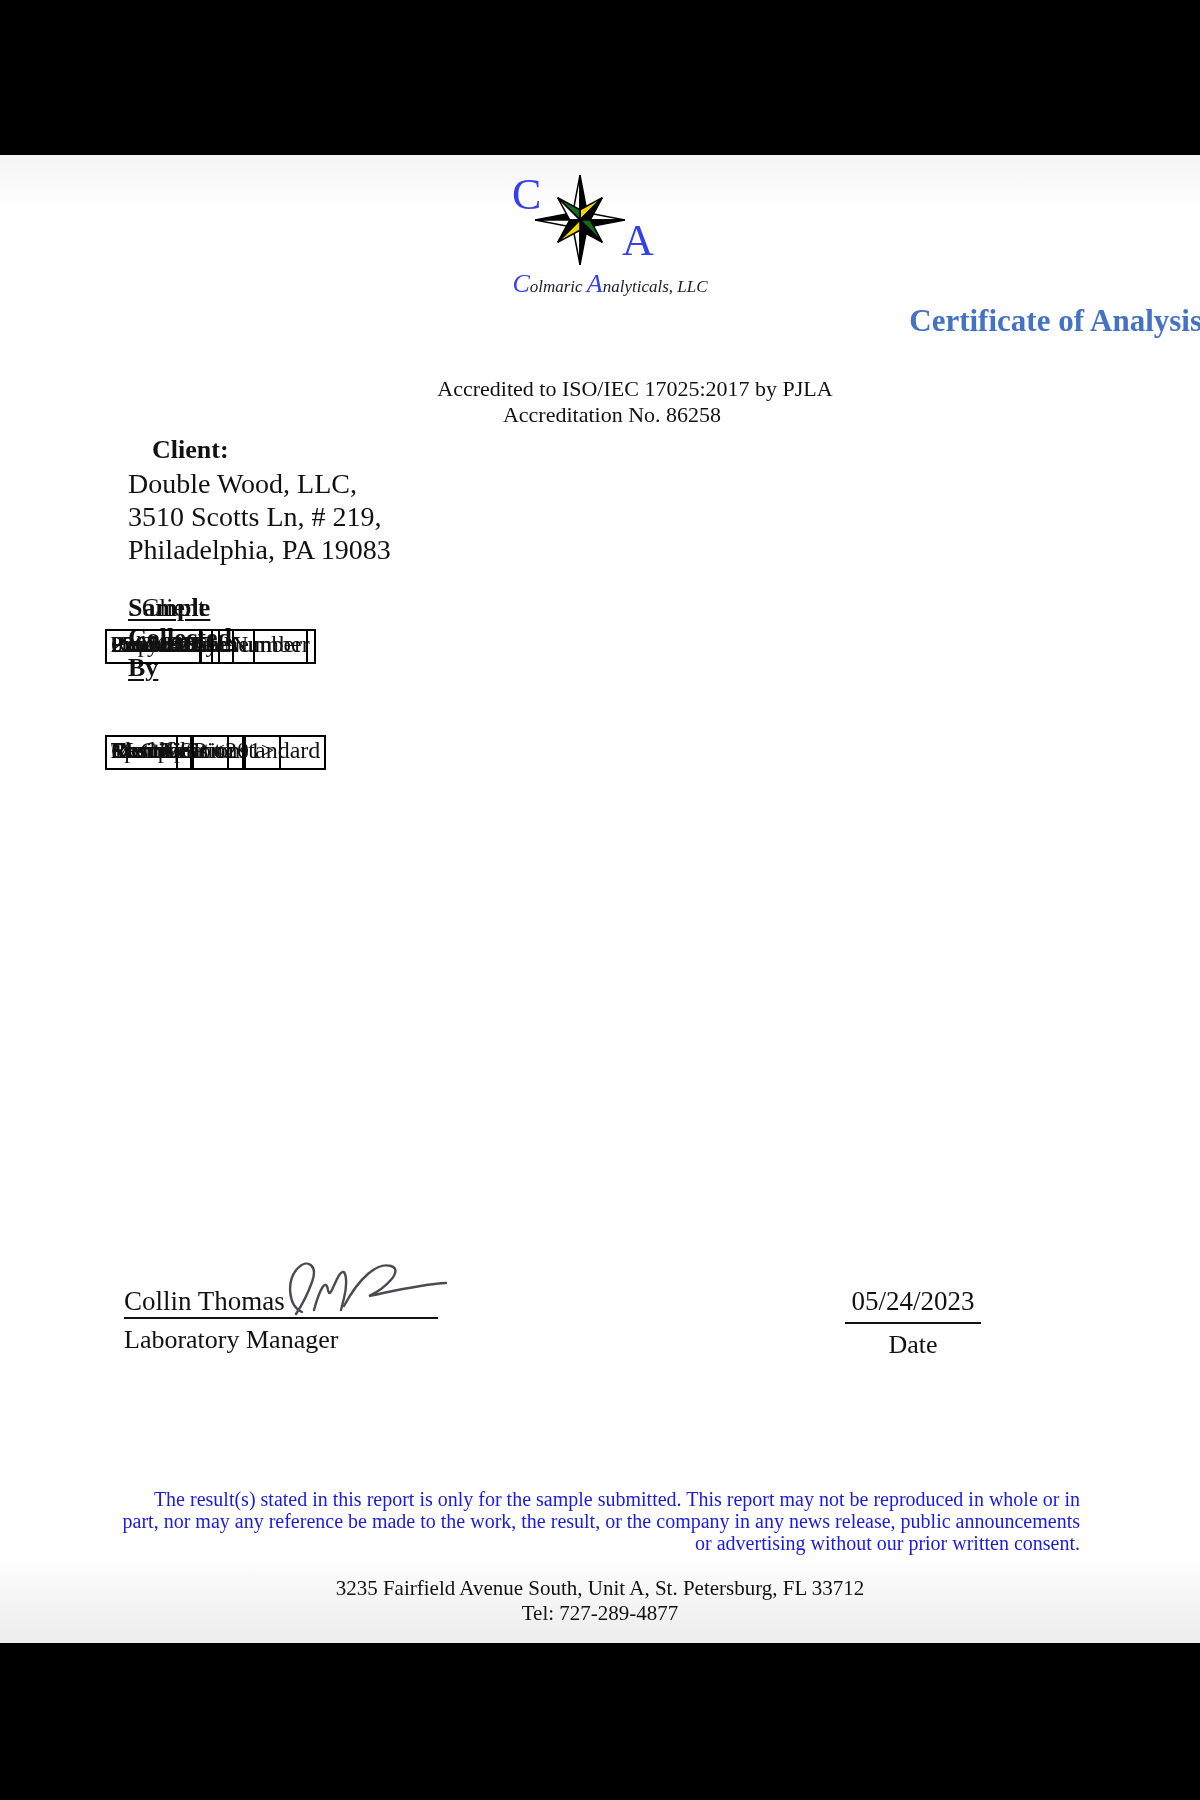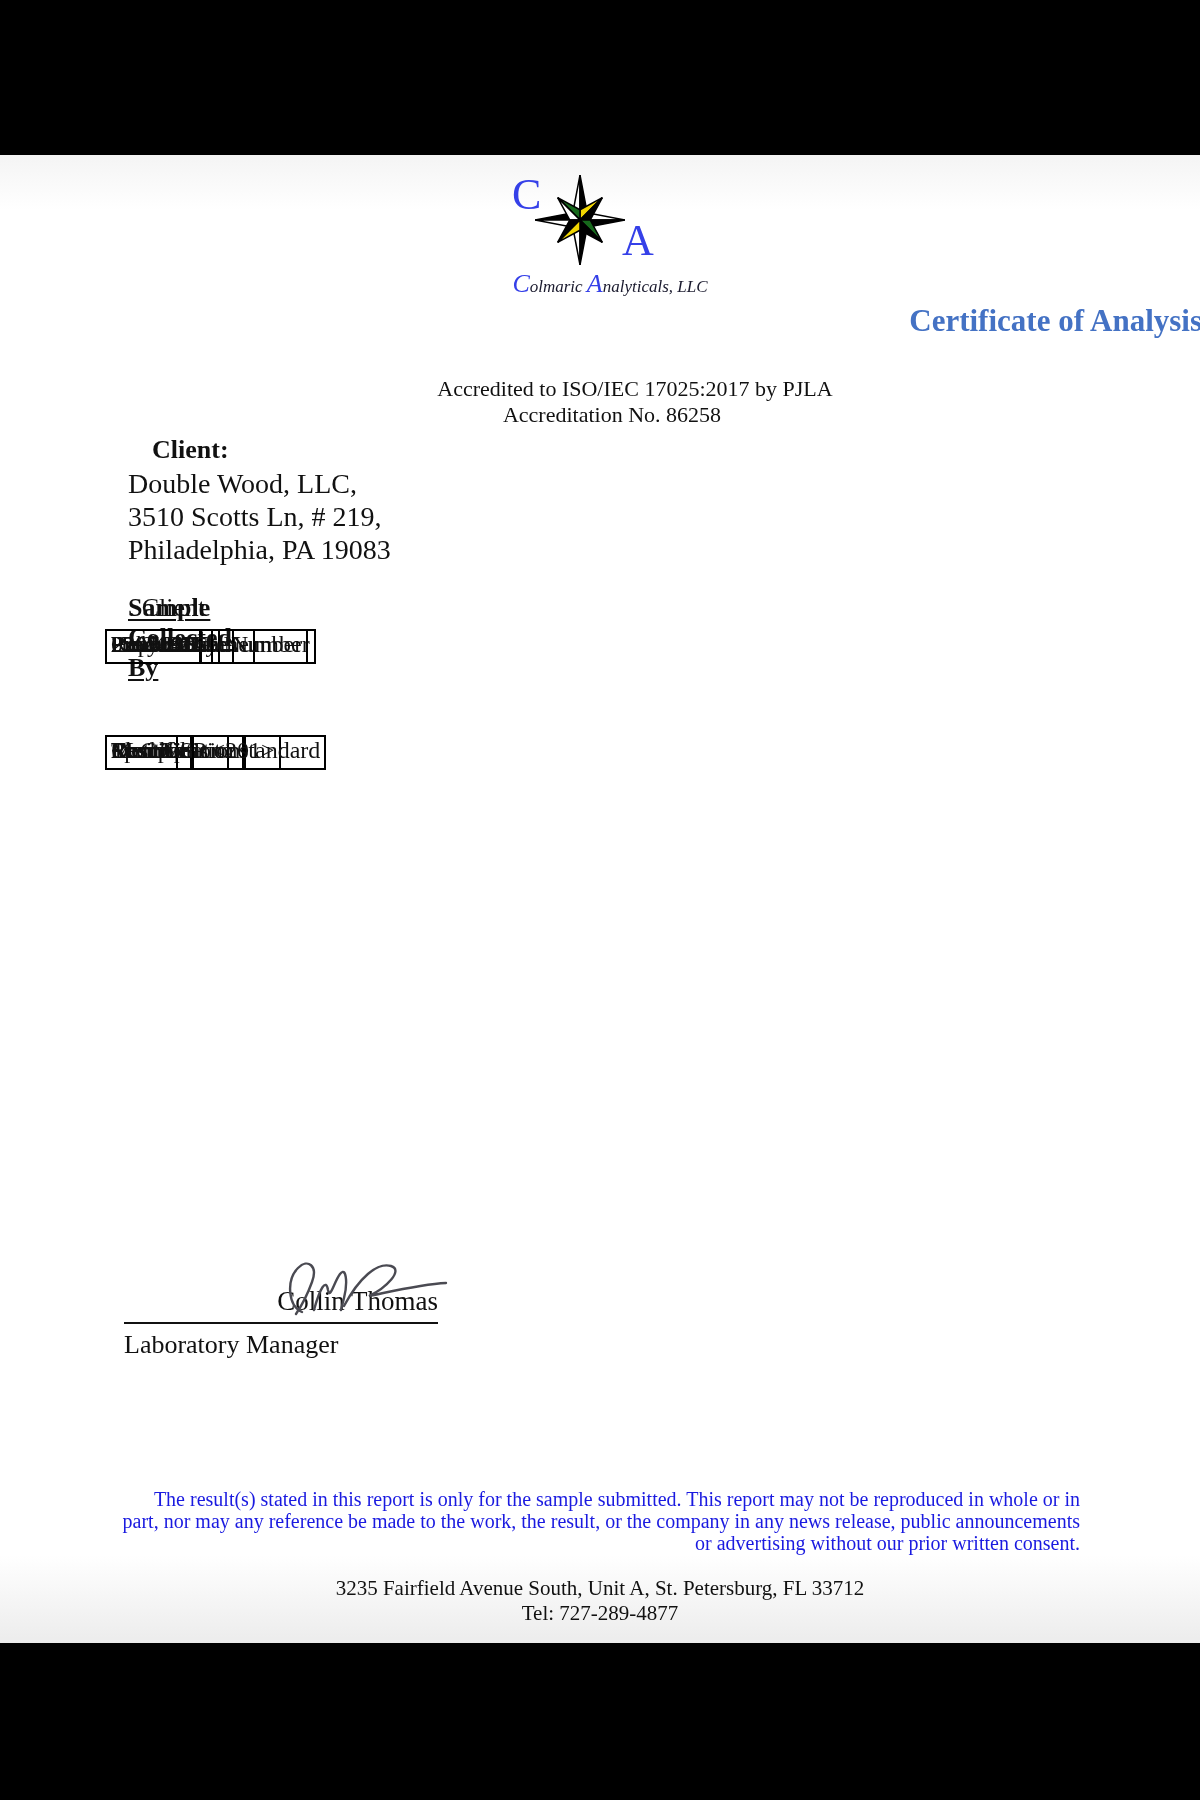--- a/index.html
+++ b/index.html
@@ -44,21 +44,21 @@
   .sample-line span{position:static;}
 
   table{position:absolute;border-collapse:collapse;table-layout:fixed;width:966px;left:105px;}
   .table1{top:474px;}
   .table2{top:580px;}
   td,th{position:static;border:2px solid #000;text-align:center;font-size:24px;font-weight:normal;
         height:31px;padding:0 4px;overflow:hidden;white-space:nowrap;}
 
   
   .sig-left{top:1131px;left:124px;width:314px;}
-  .sig-name{position:static;display:block;font-size:27px;padding-bottom:5px;border-bottom:2.5px solid #111;text-align:right;}
+  .sig-name{position:static;display:block;font-size:27px;border-bottom:2.5px solid #111;}
   .sig-role{position:static;display:block;font-size:26px;margin-top:6px;}
   .sig-scribble{top:-32px;left:150px;width:180px;height:70px;}
   .sig-right{top:1131px;left:845px;width:136px;text-align:center;}
   .sig-date{position:static;display:block;font-size:27px;padding-bottom:5px;border-bottom:2.5px solid #111;}
   .sig-date-label{position:static;display:block;font-size:26px;margin-top:6px;}
 
   .disclaimer{top:1333px;left:120px;width:960px;text-align:right;
               color:#1a1ae0;font-size:20px;line-height:22px;}
   .footer-lines{top:1421px;left:0;width:100%;text-align:center;font-size:21px;line-height:25px;color:#111;}
   .footer-lines span{position:static;display:block;}
@@ -165,20 +165,24 @@
       <svg class="sig-scribble" viewBox="0 0 180 70">
         <g fill="none" stroke="#4a4a52" stroke-width="2.4" stroke-linecap="round">
           <path d="M28,58 C14,52 12,26 24,14 C34,4 44,12 38,28 C33,42 26,54 22,60"></path>
           <path d="M40,56 C46,34 52,24 54,36 C56,46 60,28 66,20 C72,12 74,28 70,44 L67,56"></path>
           <path d="M70,52 C85,24 103,8 117,12 C130,16 112,34 95,42 C115,38 148,30 172,29"></path>
         </g>
       </svg>
       <span class="sig-name">Collin Thomas</span>
       <span class="sig-role">Laboratory Manager</span>
     </div>
+    <div class="sig-right">
+      <span class="sig-date">05/24/2023</span>
+      <span class="sig-date-label">Date</span>
+    </div>
 
     <div class="disclaimer">The result(s) stated in this report is only for the sample submitted. This report may not be reproduced in whole or in part, nor may any reference be made to the work, the result, or the company in any news release, public announcements or advertising without our prior written consent.</div>
     <div class="footer-lines">
       <span>3235 Fairfield Avenue South, Unit A, St. Petersburg, FL 33712</span>
       <span>Tel: 727-289-4877</span>
     </div>
 
   </div>
 
   <div class="bottom-bar"></div>

